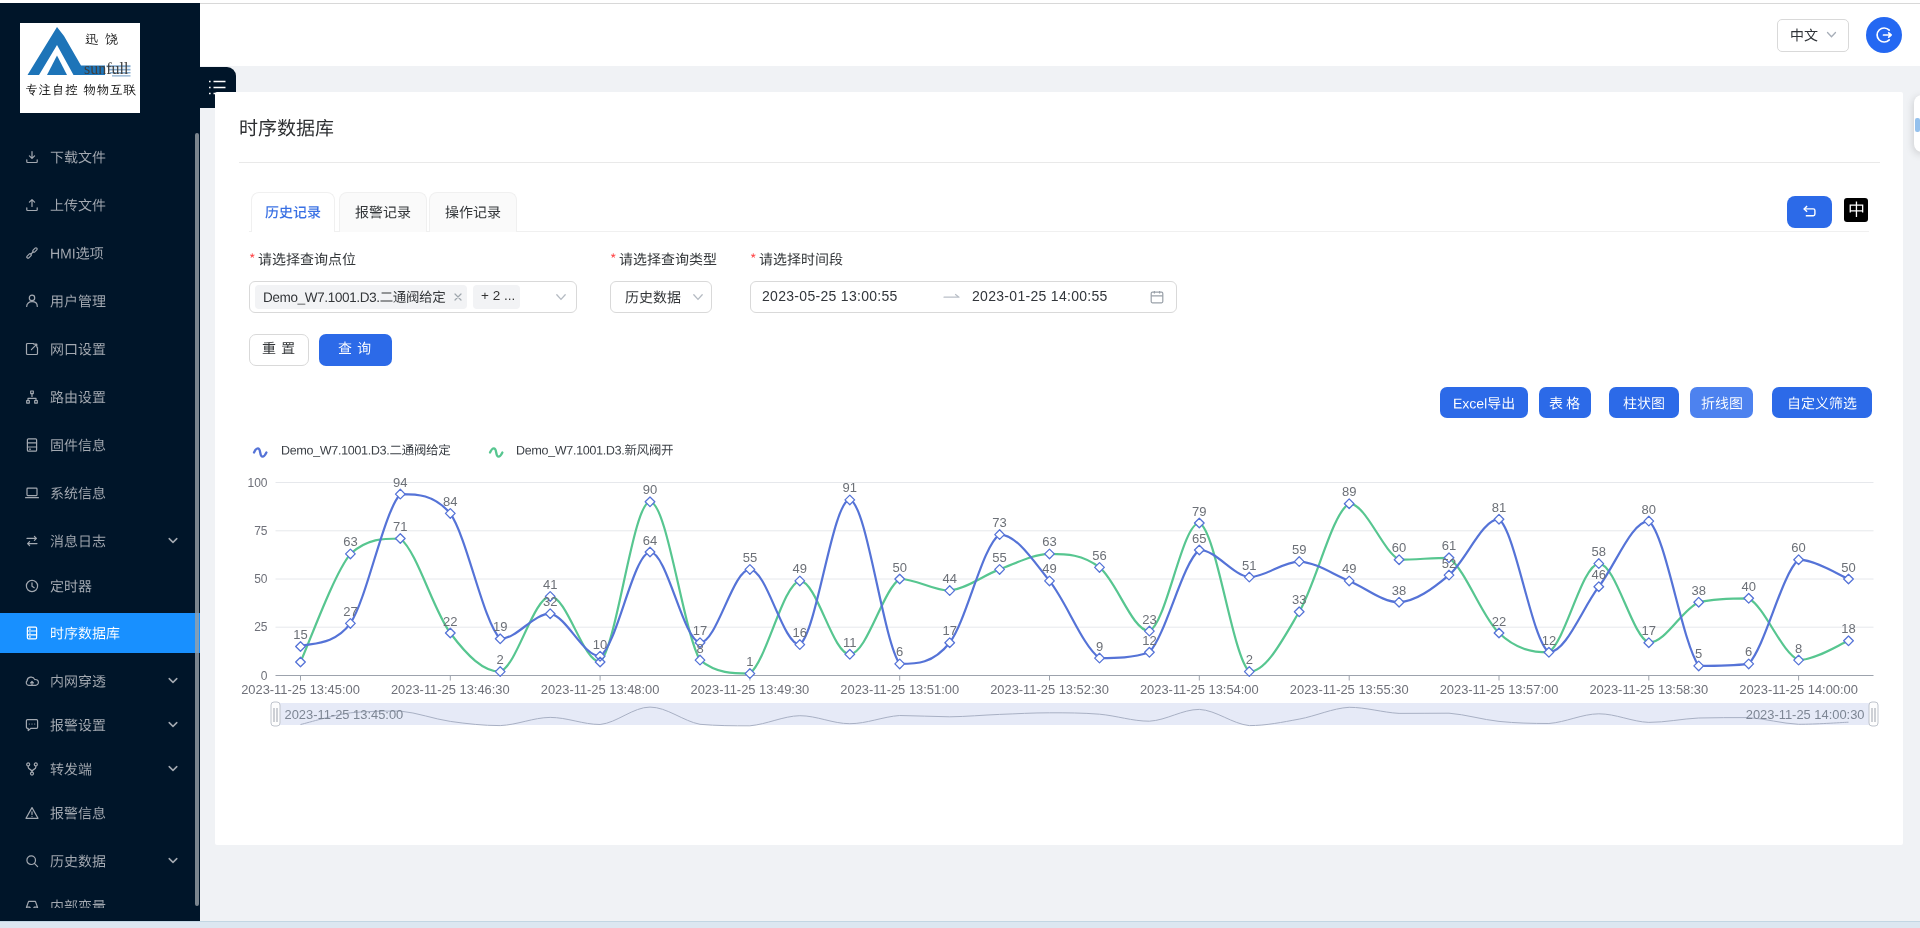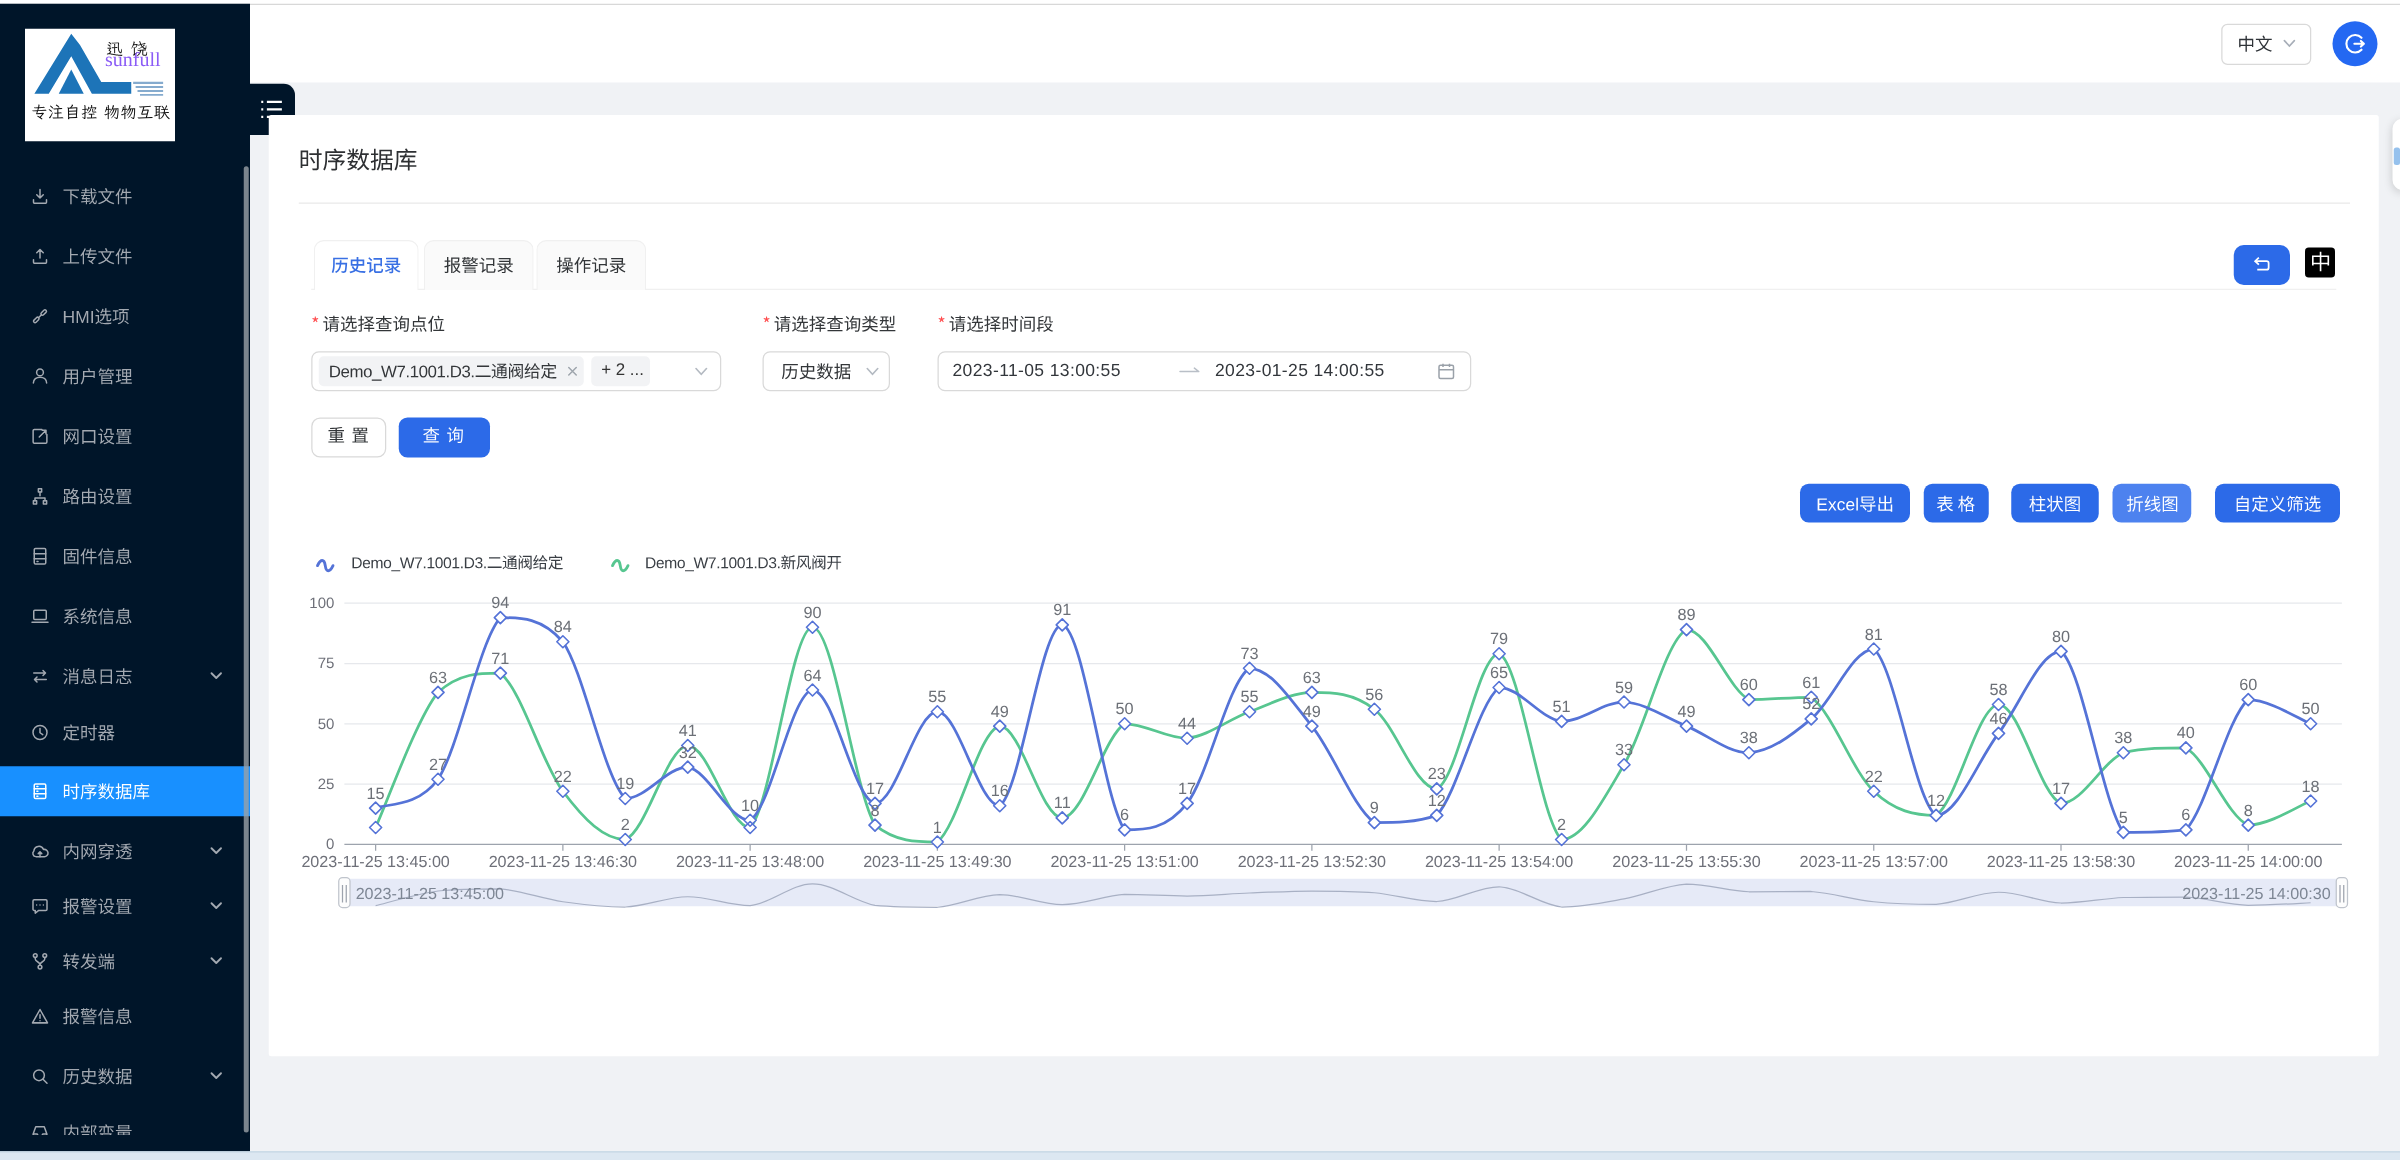--- a/index.html
+++ b/index.html
@@ -7,21 +7,21 @@
 <div style="position:absolute;left:0;top:921px;width:1920px;height:7px;background:#dce7f1;border-top:1px solid #c3d6e3"></div>
 <div style="position:absolute;left:20px;top:23px;width:120px;height:90px;background:#fff"></div>
 <svg style="position:absolute;left:20px;top:23px" width="120" height="90" viewBox="0 0 120 90">
     <path d="M37 4 L7.5 52 H19 L37 22 L53.5 52 H85 V42.5 L61 42.5 44 13 Z" fill="#1d74b8"></path>
     <path d="M37 32.5 L47 52 H27 Z" fill="#1d74b8"></path>
     <path d="M86.5 42.3h24v1.9H86.5z M88.5 45.8h22v1.6H88.5z M90 49h20.5v1.5H90z M92 52.2h18.5v1.4H92z" fill="#85abce"></path>
   </svg>
 <svg style="position:absolute;left:84.0px;top:29.1px" width="42.0" height="19.6" viewBox="-1.0 -14.9 42.0 19.6">
     <path d="M12.1 0.9H12.3Q12.5 0.9 12.6 0.8Q12.7 0.7 12.9 0.4Q13 0.2 13 0.1Q13 0 12.8 0H12.7Q12.6 0 12.5 0Q12.4 0 12.2 0Q11.6 0 10.8 -0Q9.9 -0.1 9 -0.2Q8 -0.4 7.1 -0.5Q6.1 -0.6 5.3 -0.8Q4.5 -0.9 3.9 -1.1Q3.6 -1.1 3.4 -1.2Q3.1 -1.2 2.9 -1.2Q3.6 -1.8 3.8 -2Q4 -2.3 4 -2.5Q4 -2.7 3.9 -2.8Q3.9 -2.9 3.6 -3Q3.4 -3.2 2.8 -3.6Q2.7 -3.6 2.7 -3.7Q2.7 -3.7 2.8 -3.7Q3 -4 3.2 -4.3Q3.5 -4.6 3.8 -5Q3.9 -5 3.9 -5.1Q4 -5.2 4 -5.3Q4 -5.5 3.8 -5.6Q3.6 -5.8 3.5 -5.8Q3.5 -5.8 3.4 -5.8Q3.4 -5.8 3.4 -5.8L1.6 -5.6Q1.6 -5.6 1.5 -5.6Q1.4 -5.6 1.4 -5.6Q1.1 -5.6 0.9 -5.6Q0.9 -5.6 0.9 -5.6Q0.9 -5.6 0.9 -5.6Q0.8 -5.6 0.8 -5.6Q0.8 -5.5 0.8 -5.5Q0.8 -5.4 0.9 -5.3Q0.9 -5.1 1.1 -5Q1.2 -4.9 1.5 -4.9Q1.6 -4.9 1.6 -4.9Q1.7 -4.9 1.8 -4.9L2.9 -5Q2.6 -4.8 2.5 -4.5Q2.3 -4.3 2.1 -4.1Q1.9 -3.8 1.9 -3.5Q1.9 -3.3 2.3 -3Q2.7 -2.8 3.1 -2.6Q3.1 -2.5 3.1 -2.5Q3.1 -2.4 3.1 -2.4Q2.8 -2.1 2.5 -1.8Q2.2 -1.5 1.8 -1.2Q1.2 -1.1 0.9 -1.1Q0.6 -1 0.5 -0.9Q0.5 -0.8 0.5 -0.7Q0.5 -0.7 0.5 -0.7Q0.5 -0.6 0.5 -0.5Q0.6 -0.4 0.6 -0.3Q0.7 -0.2 0.8 -0.2Q0.9 -0.2 0.9 -0.2Q1 -0.2 1 -0.2Q1.4 -0.4 1.8 -0.4Q2.1 -0.5 2.4 -0.5Q2.8 -0.5 3.1 -0.4Q3.4 -0.4 3.8 -0.3Q4.3 -0.2 5.2 -0Q6.1 0.1 7.1 0.3Q8 0.4 9 0.6Q10 0.7 10.8 0.8Q11.6 0.9 12.1 0.9ZM3.1 -6.4Q3.2 -6.4 3.3 -6.5Q3.4 -6.6 3.5 -6.8Q3.6 -6.9 3.6 -7Q3.6 -7.1 3.4 -7.3Q3.2 -7.4 2.9 -7.6Q2.6 -7.8 2.3 -8Q2 -8.2 1.7 -8.3Q1.5 -8.4 1.5 -8.4Q1.4 -8.4 1.2 -8.2Q1.1 -8.1 1.1 -8Q1.1 -7.8 1.3 -7.7Q1.7 -7.4 2 -7.2Q2.4 -6.9 2.8 -6.5Q2.9 -6.5 3 -6.4Q3.1 -6.4 3.1 -6.4ZM6.3 -5.4 6.3 -2.8Q6.3 -2.6 6.3 -2.4Q6.3 -2.1 6.3 -1.8Q6.3 -1.8 6.3 -1.7Q6.3 -1.7 6.3 -1.7Q6.3 -1.5 6.4 -1.4Q6.5 -1.3 6.7 -1.2Q6.8 -1.2 6.9 -1.2Q7 -1.2 7.1 -1.3Q7.1 -1.4 7.1 -1.5L7.1 -5.4L8.9 -5.5Q9.1 -5.5 9.1 -5.6Q9.1 -5.7 9 -5.9Q8.9 -6 8.7 -6.1Q8.5 -6.3 8.4 -6.3Q8.4 -6.3 8.3 -6.3Q8.3 -6.3 8.3 -6.3Q8.2 -6.2 8 -6.2Q7.8 -6.2 7.7 -6.2L7.1 -6.1L7.2 -8.4Q7.2 -8.5 6.9 -8.6Q6.7 -8.7 6.5 -8.7Q6.3 -8.7 6.3 -8.7Q6.2 -8.7 6.2 -8.6Q6.2 -8.6 6.2 -8.5Q6.3 -8.3 6.3 -8.2Q6.4 -8.1 6.4 -8L6.4 -6.1L5.2 -6H5.1Q5 -6 4.8 -6Q4.7 -6.1 4.5 -6.1Q4.5 -6.1 4.5 -6.1Q4.4 -6.1 4.4 -6Q4.4 -6 4.4 -5.9Q4.4 -5.8 4.5 -5.7Q4.5 -5.6 4.6 -5.5Q4.7 -5.4 4.9 -5.3Q5.1 -5.3 5.2 -5.3Q5.3 -5.3 5.4 -5.3Q5.5 -5.3 5.6 -5.3ZM5.5 -9 9.4 -9.2Q9.4 -8.5 9.3 -7.8Q9.3 -7.1 9.3 -6.5Q9.3 -5.3 9.4 -4.2Q9.6 -3.1 10 -2.4Q10.4 -1.8 10.8 -1.5Q11.3 -1.2 11.7 -1.2Q11.9 -1.2 12 -1.3Q12.1 -1.4 12.2 -1.6Q12.3 -1.9 12.4 -2.5Q12.5 -3.1 12.6 -4.1Q12.6 -4.2 12.6 -4.3Q12.6 -4.3 12.6 -4.4Q12.6 -4.9 12.4 -4.9Q12.3 -4.9 12.1 -4.2Q11.9 -3.4 11.8 -3Q11.7 -2.6 11.6 -2.4Q11.5 -2.2 11.5 -2.2Q11.5 -2.1 11.4 -2.1Q11.4 -2.1 11.4 -2.1Q11 -2.3 10.8 -2.7Q10.5 -3.2 10.4 -3.7Q10.3 -4.2 10.2 -4.7Q10.1 -5.3 10.1 -5.7Q10.1 -6.1 10.1 -6.3Q10.1 -7.1 10.1 -7.8Q10.2 -8.5 10.2 -9.1Q10.2 -9.2 10.3 -9.3Q10.3 -9.4 10.3 -9.5Q10.3 -9.6 10.2 -9.7Q10.1 -9.8 9.9 -9.9Q9.8 -9.9 9.7 -9.9H9.6L5.5 -9.7Q5.4 -9.7 5.3 -9.7Q5.3 -9.7 5.2 -9.7Q4.9 -9.7 4.7 -9.7Q4.6 -9.8 4.6 -9.8Q4.5 -9.8 4.5 -9.8Q4.4 -9.8 4.4 -9.7Q4.4 -9.6 4.6 -9.3Q4.7 -9.1 4.8 -9.1Q4.9 -9 5.2 -9H5.2Q5.3 -9 5.4 -9Q5.4 -9 5.5 -9ZM2 -9.6Q2.4 -9.4 2.7 -9.1Q3.1 -8.8 3.4 -8.4Q3.6 -8.3 3.7 -8.3Q3.8 -8.3 4 -8.5Q4.2 -8.7 4.2 -8.8Q4.2 -8.9 4 -9.1Q3.8 -9.3 3.5 -9.5Q3.3 -9.7 3 -9.9Q2.7 -10.1 2.5 -10.2Q2.2 -10.3 2.2 -10.3Q2.1 -10.3 1.9 -10.1Q1.8 -10 1.8 -9.9Q1.8 -9.8 1.8 -9.8Q1.9 -9.7 2 -9.6ZM21.9 -7.5 22 -7.7 24.2 -7.9Q23.9 -7.1 23.3 -5.9Q23.3 -5.7 23.3 -5.5Q23.3 -5.4 23.5 -5.4Q23.6 -5.4 23.8 -5.7Q24 -5.9 24.4 -6.7Q24.9 -7.5 25 -7.7Q25.1 -8 25.2 -8.1Q25.2 -8.1 25.2 -8.2Q25.2 -8.3 25 -8.5Q24.8 -8.6 24.6 -8.6Q24.5 -8.6 24.4 -8.6L22.3 -8.4L22.8 -9.9Q23 -10.2 22.7 -10.4Q22.5 -10.6 22.3 -10.7Q22 -10.8 22 -10.8Q21.9 -10.8 21.9 -10.6L21.9 -10.4Q21.9 -10.4 21.8 -9.8Q21.8 -9.2 21.3 -8Q20.9 -6.9 20.5 -6.1Q20 -5.2 20 -5.1Q20 -4.9 20.1 -4.9Q20.4 -5 21.2 -6.3L21.5 -6.8Q21.7 -7.2 21.9 -7.5ZM22.9 -0.9 22.9 -5.7Q22.9 -6 22.5 -6.1Q22.2 -6.3 22 -6.3Q21.8 -6.3 21.8 -6.2Q21.8 -6.1 22 -5.9Q22.1 -5.7 22.1 -5.3L22.1 -0.4Q21.7 -0.1 21.5 -0.1Q21.3 -0.1 21.3 0Q21.3 0.1 21.6 0.4Q21.9 0.7 22.1 0.7Q22.4 0.7 23.8 -0.6Q25.2 -1.8 25.1 -2.2Q25.1 -2.3 25 -2.3Q24.8 -2.3 24.7 -2.2Q23.9 -1.5 22.9 -0.9ZM27 -3.3Q26.7 -1.4 25.5 -0.3Q25 0.2 24.3 0.7Q24 0.9 24 1.1Q24 1.2 24.2 1.2Q24.3 1.2 24.6 1.1Q25.4 0.6 26.1 0.1Q26.8 -0.4 27.2 -1.2Q27.7 -2 27.9 -3.3L28.8 -3.4L28.8 -0.6V-0.6Q28.8 -0.1 28.9 0.2Q29.1 0.5 29.5 0.6Q29.9 0.8 30.7 0.8Q31.4 0.8 31.7 0.7Q32.4 0.5 32.5 0.1Q32.7 -0.6 32.7 -2.1Q32.7 -2.5 32.5 -2.5Q32.3 -2.5 32.2 -2Q32 -0.5 31.7 -0.3Q31.6 -0.1 31.5 -0.1Q30.9 -0 30.5 -0Q30.2 -0 30 -0.1Q29.6 -0.2 29.6 -0.7V-0.8L29.7 -3.4L31.5 -3.5Q31.9 -3.6 31.9 -3.8Q31.9 -4 31.4 -4.2Q31.2 -4.3 31.1 -4.3Q31 -4.3 30.8 -4.3Q30.6 -4.2 30.3 -4.2L29.9 -4.2L25.7 -3.9H25.7Q25.3 -3.9 25.2 -4Q25 -4 25 -4Q24.9 -4 24.9 -4Q24.9 -3.7 25.2 -3.4Q25.3 -3.2 25.7 -3.2ZM31.2 -5.3Q30.2 -5.6 29.4 -6.4Q30.1 -6.9 30.7 -7.5Q30.8 -7.5 30.8 -7.6Q30.8 -7.9 30.5 -8.3Q30.4 -8.4 30.2 -8.4Q30.1 -8.4 30 -8.1Q29.9 -7.7 29.2 -7.1Q29 -6.9 28.9 -6.9Q28.6 -7.3 28.2 -8L31.2 -8.8Q31.5 -8.9 31.5 -9Q31.4 -9.2 31.2 -9.4Q30.9 -9.6 30.8 -9.6Q30.7 -9.5 30.6 -9.4Q30.4 -9.4 30.2 -9.3L28 -8.7Q27.5 -9.7 27.2 -10.7Q27.2 -10.9 27 -10.9Q26.9 -10.9 26.5 -10.9Q26.1 -10.9 26.1 -10.8Q26.1 -10.8 26.3 -10.7Q26.5 -10.6 26.6 -10.1Q26.7 -9.7 27.2 -8.4L26 -8.1Q25.9 -8.1 25.7 -8H25.6L25.4 -8.1Q25.3 -8.1 25.3 -8Q25.3 -8 25.3 -7.9Q25.5 -7.3 25.9 -7.4Q26.1 -7.4 26.3 -7.5L27.5 -7.8L27.8 -7.2Q27.9 -7 28 -6.8Q28.2 -6.6 28.3 -6.4Q27.1 -5.6 26.1 -5.1Q25.5 -4.8 25.5 -4.7Q25.5 -4.6 25.8 -4.6Q26 -4.6 26.8 -5Q27.7 -5.3 28.7 -6Q29.3 -5.3 29.9 -4.9Q30.5 -4.6 31 -4.5Q31.4 -4.4 31.5 -4.4Q31.6 -4.4 31.8 -4.5Q32.2 -4.7 32.1 -7.1L32.1 -7.2Q32 -7.6 31.9 -7.6Q31.7 -7.6 31.6 -7.1Q31.4 -5.6 31.3 -5.3Q31.2 -5.3 31.2 -5.3Z" fill="#1a1a1a"></path>
   </svg>
-<div style="position:absolute;left:84px;top:40px;font:16px 'Liberation Serif',serif;color:#8b5cf6">sunfull</div>
+<div style="position:absolute;left:84px;top:60px;font:16px 'Liberation Serif',serif;color:#404040">sunfull</div>
 <svg style="position:absolute;left:24.0px;top:79.7px" width="114.2" height="18.9" viewBox="-1.0 -14.3 114.2 18.9">
     <path d="M10.7 -6.4 5.6 -6.1Q5.7 -6.4 5.8 -6.7Q5.9 -7.2 6.1 -7.7L10.5 -8Q10.8 -8 10.8 -8.2Q10.8 -8.4 10.4 -8.7Q10.2 -8.8 10.1 -8.8Q10 -8.8 9.9 -8.8Q9.7 -8.7 9.4 -8.7L6.3 -8.5Q6.3 -8.7 6.4 -8.9Q6.6 -10 6.7 -10.2Q6.7 -10.4 6.1 -10.6Q5.9 -10.7 5.8 -10.7Q5.7 -10.7 5.7 -10.6Q5.7 -10.6 5.7 -10.4Q5.7 -10.2 5.7 -10Q5.7 -9.8 5.5 -8.7Q5.5 -8.6 5.4 -8.4L3.2 -8.3H3.1Q2.7 -8.3 2.6 -8.4Q2.5 -8.4 2.4 -8.4Q2.3 -8.4 2.3 -8.3Q2.3 -8.3 2.4 -8.1Q2.5 -7.8 2.7 -7.6Q2.8 -7.6 3.1 -7.6H3.3Q3.4 -7.6 3.5 -7.6L5.2 -7.7Q5.1 -7 4.9 -6.3Q4.8 -6.2 4.8 -6.1L1.8 -5.9H1.7L1 -6Q0.9 -6 0.9 -5.9Q0.9 -5.8 1 -5.6Q1.1 -5.4 1.3 -5.3Q1.4 -5.2 1.6 -5.2Q1.8 -5.2 2.2 -5.2L4.5 -5.3Q4.3 -4.4 3.9 -3.4Q3.9 -3.3 3.9 -3.3Q3.9 -3 4.1 -2.9Q4.3 -2.8 4.4 -2.8Q4.5 -2.8 4.7 -2.9Q4.8 -2.9 4.9 -2.9L8.7 -3.1Q7.9 -1.9 6.8 -0.8Q5.4 -1.7 5.1 -1.7Q4.9 -1.7 4.8 -1.5Q4.7 -1.4 4.7 -1.2Q4.7 -1.1 5 -1Q6.7 0.1 8.2 1.2Q8.3 1.4 8.4 1.4Q8.6 1.4 8.8 1Q8.9 0.8 8.9 0.7Q8.9 0.7 8.8 0.5Q8.7 0.4 7.6 -0.3Q9 -2 9.5 -2.6Q9.9 -3.2 10 -3.3Q10.1 -3.4 10.1 -3.5Q10.1 -3.6 9.9 -3.8Q9.8 -4 9.5 -4H9.3L4.8 -3.7Q5.1 -4.6 5.4 -5.4L11.8 -5.7Q12.2 -5.7 12.2 -5.9Q12.2 -6 12 -6.1Q11.8 -6.3 11.7 -6.4Q11.5 -6.5 11.4 -6.5Q11.3 -6.5 11.2 -6.5Q11 -6.4 10.7 -6.4ZM14.8 0.4H14.9Q15 0.4 15.1 0.3Q15.2 0.1 15.4 -0.1Q15.9 -1 16.4 -2Q16.8 -2.9 17.1 -3.8Q17.2 -4.1 17.2 -4.2Q17.2 -4.4 17.1 -4.4Q17 -4.4 16.7 -4Q16.3 -3.2 15.8 -2.3Q15.2 -1.4 14.6 -0.6Q14.4 -0.3 14.2 -0.1Q14.1 -0.1 14.1 0Q14.1 0.1 14.3 0.2Q14.5 0.4 14.8 0.4ZM15.8 -5Q16 -4.8 16.1 -4.8Q16.2 -4.8 16.3 -4.9Q16.4 -5 16.5 -5.1Q16.6 -5.3 16.6 -5.3Q16.6 -5.5 16.3 -5.6Q16.1 -5.8 15.8 -6Q15.5 -6.2 15.2 -6.5Q14.9 -6.7 14.6 -6.8Q14.4 -6.9 14.3 -6.9Q14.2 -6.9 14.1 -6.8Q14 -6.6 14 -6.5Q14 -6.4 14.2 -6.3Q14.6 -6 15 -5.7Q15.4 -5.3 15.8 -5ZM25.5 0.4H25.5Q25.6 0.4 25.7 0.3Q25.8 0.3 25.8 0.2Q25.8 0.1 25.6 -0Q25.5 -0.2 25.3 -0.3Q25.2 -0.5 25 -0.5Q25 -0.5 24.9 -0.4Q24.8 -0.4 24.6 -0.4Q24.5 -0.4 24.4 -0.4L21.7 -0.3L21.7 -3.4L24.2 -3.6Q24.3 -3.6 24.4 -3.6Q24.5 -3.7 24.5 -3.8Q24.5 -3.9 24.3 -4Q24.1 -4.2 24 -4.3Q23.8 -4.4 23.7 -4.4Q23.7 -4.4 23.7 -4.4Q23.6 -4.4 23.6 -4.4Q23.3 -4.3 23 -4.2L21.7 -4.2L21.7 -6.9L24.6 -7.1Q24.7 -7.1 24.8 -7.1Q24.9 -7.2 24.9 -7.3Q24.9 -7.4 24.7 -7.5Q24.6 -7.7 24.4 -7.8Q24.2 -7.9 24.1 -7.9Q24.1 -7.9 24 -7.9Q23.8 -7.8 23.5 -7.8L18.5 -7.5H18.3Q18.2 -7.5 18 -7.5Q17.9 -7.5 17.8 -7.6Q17.7 -7.6 17.7 -7.6Q17.6 -7.6 17.6 -7.5Q17.6 -7.3 17.7 -7.1Q17.9 -6.9 18 -6.8Q18.1 -6.7 18.4 -6.7Q18.4 -6.7 18.5 -6.7Q18.6 -6.7 18.7 -6.7L20.8 -6.9L20.8 -4.1L19.1 -4H19Q18.8 -4 18.7 -4.1Q18.6 -4.1 18.4 -4.1Q18.4 -4.1 18.3 -4.1Q18.3 -4.1 18.3 -4Q18.3 -3.8 18.5 -3.6Q18.6 -3.4 18.7 -3.4Q18.8 -3.3 19 -3.3Q19.1 -3.3 19.2 -3.3Q19.3 -3.3 19.4 -3.3L20.8 -3.4L20.9 -0.3L17.9 -0.2Q17.7 -0.2 17.5 -0.2Q17.4 -0.2 17.2 -0.3Q17.2 -0.3 17.1 -0.3Q17 -0.3 17 -0.2Q17 -0.2 17.1 0Q17.1 0.2 17.3 0.4Q17.5 0.6 17.7 0.6Q17.8 0.6 17.9 0.6Q18 0.6 18.1 0.6ZM17 -7.5Q17.1 -7.5 17.3 -7.7Q17.5 -7.9 17.5 -8Q17.5 -8.1 17.3 -8.3Q17.1 -8.5 16.8 -8.7Q16.5 -9 16.2 -9.2Q15.9 -9.5 15.7 -9.7Q15.4 -9.8 15.3 -9.8Q15.2 -9.8 15.1 -9.7Q15 -9.5 15 -9.4Q15 -9.3 15.1 -9.2Q15.5 -8.9 15.9 -8.5Q16.4 -8.1 16.7 -7.7Q16.9 -7.5 17 -7.5ZM22.1 -8.1Q22.3 -8.1 22.4 -8.3Q22.6 -8.5 22.6 -8.6Q22.6 -8.7 22.3 -8.9Q22.1 -9.2 21.8 -9.5Q21.4 -9.7 21 -10Q20.7 -10.3 20.4 -10.4Q20.1 -10.6 20 -10.6Q19.9 -10.6 19.8 -10.4Q19.6 -10.3 19.6 -10.2Q19.6 -10 19.8 -9.9Q20.3 -9.6 20.9 -9.1Q21.4 -8.7 21.8 -8.2Q22 -8.1 22.1 -8.1ZM35.8 -2.7 35.7 -0.6 30.3 -0.5 30.3 -2.4ZM35.9 -5.1 35.8 -3.4 30.3 -3.2 30.2 -4.9ZM36 -7.6 35.9 -5.9 30.2 -5.6 30.1 -7.3ZM30.4 0.3 36.5 0.1Q36.7 0.1 36.8 0.1Q36.9 0.1 36.9 -0.1Q36.9 -0.1 36.8 -0.3Q36.7 -0.4 36.5 -0.7L36.9 -7.6Q36.9 -7.7 37 -7.8Q37 -7.8 37 -7.9Q37 -8.1 36.8 -8.3Q36.6 -8.4 36.2 -8.4H36.1L32.1 -8.2Q32.5 -8.6 32.8 -9Q33.1 -9.4 33.3 -9.7Q33.5 -9.9 33.5 -10Q33.5 -10.2 33.3 -10.3Q33.1 -10.5 32.9 -10.6Q32.7 -10.7 32.5 -10.7Q32.4 -10.7 32.4 -10.5V-10.5Q32.4 -10.5 32.4 -10.4Q32.4 -10.4 32.4 -10.3Q32.4 -10.2 32.3 -9.9Q32.2 -9.6 32 -9.2Q31.7 -8.8 31.1 -8.2L30.1 -8.1Q29.3 -8.4 29.1 -8.4Q28.9 -8.4 28.9 -8.3Q28.9 -8.2 29 -8Q29.1 -7.9 29.2 -7.7Q29.2 -7.5 29.3 -7.3L29.5 -0.3V-0.1Q29.5 0.1 29.4 0.3Q29.4 0.5 29.4 0.7V0.7Q29.4 0.9 29.5 1Q29.7 1.1 29.9 1.2Q30 1.2 30.1 1.2Q30.4 1.2 30.4 1V1ZM45.5 0.5 52.1 0.4Q52.4 0.4 52.4 0.2Q52.4 0 52.2 -0.1Q52.1 -0.3 51.9 -0.4Q51.7 -0.5 51.7 -0.5Q51.6 -0.5 51.6 -0.5Q51.4 -0.4 51.2 -0.4Q51.1 -0.4 51 -0.4L48.6 -0.3L48.7 -2.6L50.6 -2.7Q50.8 -2.7 50.8 -2.8Q50.8 -3 50.7 -3.1Q50.6 -3.2 50.4 -3.3Q50.2 -3.4 50.1 -3.4Q50.1 -3.4 50.1 -3.4Q50.1 -3.4 50 -3.4Q49.9 -3.4 49.7 -3.4Q49.6 -3.4 49.5 -3.3L46.6 -3.2H46.5Q46.4 -3.2 46.3 -3.2Q46.1 -3.2 46 -3.3Q45.9 -3.3 45.9 -3.3Q45.8 -3.3 45.8 -3.2Q45.8 -3.2 45.8 -3.2Q45.9 -2.7 46.1 -2.6Q46.3 -2.5 46.5 -2.5Q46.6 -2.5 46.7 -2.5Q46.8 -2.5 46.9 -2.5L47.9 -2.5L47.8 -0.3L45.2 -0.2Q44.9 -0.2 44.5 -0.3Q44.5 -0.3 44.5 -0.3Q44.3 -0.3 44.3 -0.2Q44.3 -0.2 44.4 0Q44.5 0.2 44.7 0.4Q44.8 0.5 44.9 0.5Q45 0.6 45.2 0.6Q45.3 0.6 45.4 0.6Q45.4 0.5 45.5 0.5ZM47 -6.9V-6.7Q47 -6.3 46.5 -5.5Q46 -4.8 45.2 -4Q45 -3.8 45 -3.7Q45 -3.6 45.2 -3.6Q45.2 -3.6 45.5 -3.8Q45.8 -4 46.2 -4.3Q46.6 -4.6 47.1 -5.1Q47.5 -5.6 47.9 -6.3Q47.9 -6.3 47.9 -6.3Q47.9 -6.4 47.9 -6.4Q47.9 -6.6 47.8 -6.7Q47.6 -6.9 47.4 -7Q47.2 -7 47.1 -7Q47 -7 47 -6.9ZM50.2 -4.9H50Q49.7 -4.9 49.6 -5Q49.5 -5.1 49.5 -5.4V-5.5L49.6 -6.6Q49.6 -6.8 49.4 -6.9Q49.3 -7 49.1 -7Q48.9 -7 48.8 -7Q48.6 -7 48.6 -7Q48.6 -6.9 48.7 -6.8Q48.8 -6.7 48.8 -6.4L48.8 -5.4V-5.3Q48.8 -4.8 49 -4.5Q49.2 -4.3 49.5 -4.2Q49.9 -4.2 50.4 -4.2Q50.6 -4.2 50.9 -4.2Q51.2 -4.2 51.4 -4.2Q51.7 -4.3 51.9 -4.3Q52.1 -4.4 52.1 -4.5Q52.1 -4.7 51.9 -4.9Q51.7 -5.1 51.4 -5.1Q51.4 -5.1 51.3 -5.1Q51.2 -5 51 -5Q50.7 -4.9 50.2 -4.9ZM42.6 -3.2 42.5 0Q42.2 -0.1 41.8 -0.3Q41.5 -0.5 41.1 -0.7Q40.9 -0.8 40.8 -0.8Q40.7 -0.8 40.7 -0.8Q40.7 -0.6 40.8 -0.4Q41 -0.2 41.3 0Q41.6 0.3 41.9 0.5Q42.1 0.8 42.4 0.9Q42.6 1 42.8 1Q42.9 1 43.2 0.8Q43.4 0.6 43.4 0.3Q43.4 0.2 43.4 0.1Q43.4 -0 43.4 -0.2L43.4 -3.6Q44.2 -4.1 44.6 -4.4Q45.1 -4.7 45.1 -4.8Q45.1 -4.9 44.9 -4.9Q44.9 -4.9 44.8 -4.9Q44.7 -4.8 44.4 -4.7Q44.1 -4.6 43.4 -4.3V-6.5L44.7 -6.6Q45 -6.6 45 -6.8Q45 -6.9 44.8 -7Q44.7 -7.1 44.5 -7.2Q44.4 -7.3 44.2 -7.3Q44.2 -7.3 44.2 -7.3Q44 -7.3 43.8 -7.2Q43.7 -7.2 43.6 -7.2L43.4 -7.2L43.4 -9.6Q43.4 -9.8 43.3 -9.9Q43.2 -10 43 -10Q42.6 -10.2 42.5 -10.2Q42.3 -10.2 42.3 -10.1Q42.3 -10 42.4 -10Q42.4 -10 42.4 -9.9Q42.6 -9.6 42.6 -9.3L42.6 -7.1L41.5 -7H41.4Q41.3 -7 41.2 -7.1Q41 -7.1 40.9 -7.1Q40.8 -7.1 40.8 -7.1Q40.7 -7.1 40.7 -7.1Q40.7 -7 40.7 -7Q40.8 -6.9 40.8 -6.7Q40.9 -6.6 41 -6.5Q41.1 -6.4 41.4 -6.4Q41.5 -6.4 41.6 -6.4Q41.7 -6.4 41.9 -6.4L42.6 -6.4L42.6 -4Q41.7 -3.6 41.3 -3.5Q40.9 -3.4 40.7 -3.3Q40.5 -3.3 40.4 -3.3Q40.3 -3.3 40.3 -3.2Q40.3 -3.1 40.4 -3Q40.6 -2.8 40.7 -2.7Q40.9 -2.5 41.1 -2.5Q41.2 -2.5 41.3 -2.6Q41.5 -2.6 41.7 -2.8Q42 -2.9 42.6 -3.2ZM46.1 -7.4 51 -7.7Q50.9 -7.3 50.8 -6.9Q50.7 -6.5 50.5 -6.1Q50.4 -6 50.4 -5.9Q50.4 -5.7 50.5 -5.7Q50.7 -5.7 51 -6.2Q51.4 -6.6 51.9 -7.6Q52 -7.7 52 -7.7Q52.1 -7.8 52.1 -7.9Q52.1 -8 52 -8.2Q51.8 -8.4 51.5 -8.4H51.4L48.7 -8.3L48.8 -9.9Q48.8 -10 48.6 -10.1Q48.4 -10.2 48.2 -10.2Q48 -10.3 47.9 -10.3Q47.7 -10.3 47.7 -10.2Q47.7 -10.1 47.8 -10Q47.9 -9.8 47.9 -9.5V-8.2L46.3 -8.1Q46.3 -8.2 46.3 -8.3Q46.3 -8.5 46.3 -8.5Q46.3 -8.6 46.2 -8.7Q46.1 -8.8 46 -8.8Q45.9 -8.8 45.8 -8.8Q45.6 -8.8 45.6 -8.5Q45.4 -8 45.2 -7.3Q45 -6.7 44.7 -6.1Q44.7 -6 44.7 -5.9Q44.7 -5.8 44.9 -5.7Q45.1 -5.5 45.2 -5.5Q45.4 -5.5 45.5 -5.7Q45.6 -6.1 45.8 -6.6Q45.9 -7 46.1 -7.4ZM61.2 -2.8 61.2 -1.1Q61.2 -0.6 61.2 -0.2Q61.2 0.2 61.1 0.5Q61.1 0.5 61.1 0.6Q61.1 0.6 61.1 0.6Q61.1 0.8 61.3 1Q61.5 1.1 61.7 1.1Q62 1.1 62 0.8L62 -3.2Q62.2 -3.2 62.5 -3.4Q62.8 -3.6 63.1 -3.8Q63.5 -4 63.7 -4.2Q64 -4.4 64 -4.5Q64 -4.6 63.9 -4.6Q63.7 -4.6 63.5 -4.5Q63.2 -4.3 62.8 -4.1Q62.4 -4 62 -3.8L62.1 -6.4L63.5 -6.5Q63.8 -6.6 63.8 -6.7Q63.8 -6.8 63.7 -6.9Q63.6 -7.1 63.4 -7.2Q63.3 -7.3 63.1 -7.3Q63.1 -7.3 63.1 -7.3Q63.1 -7.3 63.1 -7.3Q62.9 -7.2 62.8 -7.2Q62.7 -7.2 62.6 -7.2L62.1 -7.1L62.1 -9.7Q62.1 -9.9 62 -10Q61.9 -10.1 61.7 -10.2Q61.5 -10.2 61.4 -10.2Q61.3 -10.3 61.3 -10.3Q61.1 -10.3 61.1 -10.2Q61.1 -10.1 61.2 -10Q61.3 -9.8 61.3 -9.3L61.3 -7.1L60.5 -7Q60.7 -7.6 60.9 -8.3V-8.3Q60.9 -8.4 60.7 -8.6Q60.5 -8.7 60.3 -8.8Q60.1 -8.9 60 -8.9Q59.9 -8.9 59.9 -8.8Q59.9 -8.7 59.9 -8.6Q60 -8.6 60 -8.5Q60 -8.5 60 -8.4Q60 -8.3 59.9 -7.7Q59.8 -7.2 59.5 -6.4Q59.3 -5.6 59 -4.7Q58.9 -4.6 58.9 -4.5Q58.9 -4.4 58.9 -4.3Q58.9 -4.2 58.9 -4.2Q59.1 -4.2 59.5 -4.8Q59.9 -5.4 60.3 -6.3L61.3 -6.4L61.2 -3.5Q60.4 -3.2 60 -3.1Q59.5 -2.9 59.2 -2.8Q58.9 -2.8 58.7 -2.8H58.6Q58.5 -2.8 58.5 -2.7Q58.5 -2.7 58.5 -2.7Q58.5 -2.6 58.5 -2.6Q58.7 -2.2 59.1 -2.1Q59.2 -2 59.3 -2Q59.5 -2 59.5 -2Q59.6 -2.1 59.7 -2.1Q60.4 -2.4 61.2 -2.8ZM68.4 -6.9 69 -7Q69 -6.1 69 -5.1Q69 -4.2 68.9 -3.2Q68.8 -2.3 68.7 -1.5Q68.5 -0.7 68.4 -0.1Q68.4 0 68.3 0Q68.3 0 68.3 0Q68.3 0 68.2 0Q67.8 -0.1 67.4 -0.3Q67 -0.5 66.6 -0.7Q66.4 -0.9 66.2 -0.9Q66.1 -0.9 66.1 -0.8Q66.1 -0.7 66.4 -0.4Q66.8 -0 67.2 0.3Q67.6 0.6 67.9 0.8Q68.3 1 68.4 1Q68.6 1 68.7 0.9Q68.8 0.8 68.9 0.7Q69.1 0.5 69.2 0.2Q69.3 -0.1 69.3 -0.7Q69.5 -1.4 69.6 -2.5Q69.7 -3.5 69.8 -4.7Q69.8 -5.9 69.8 -7Q69.8 -7.1 69.9 -7.2Q69.9 -7.3 69.9 -7.3Q69.9 -7.5 69.7 -7.6Q69.6 -7.7 69.4 -7.7H69.3L65.3 -7.4Q65.6 -7.9 65.8 -8.5Q66 -9 66.2 -9.5Q66.2 -9.5 66.2 -9.6Q66.2 -9.6 66.2 -9.6Q66.2 -9.8 66 -9.9Q65.9 -10.1 65.7 -10.2Q65.5 -10.3 65.4 -10.3Q65.2 -10.3 65.2 -10.1Q65.2 -10.1 65.2 -10.1Q65.2 -10 65.2 -10Q65.3 -10 65.3 -9.9Q65.3 -9.9 65.3 -9.9Q65.3 -9.7 65.1 -9.2Q64.9 -8.6 64.7 -7.9Q64.4 -7.2 64 -6.4Q63.5 -5.7 63 -5Q62.8 -4.7 62.8 -4.6Q62.8 -4.5 62.9 -4.5Q63.1 -4.5 63.4 -4.8Q63.8 -5.2 64.2 -5.7Q64.5 -6.2 64.9 -6.7L65.8 -6.8Q65.4 -5.5 64.8 -4.3Q64.2 -3.2 63.4 -2.2Q63.1 -2 63.1 -1.9Q63.1 -1.8 63.2 -1.8Q63.3 -1.8 63.5 -1.9L63.8 -2.1Q64.1 -2.3 64.6 -2.9Q65.1 -3.4 65.7 -4.4Q66.2 -5.3 66.7 -6.8L67.5 -6.9Q67.1 -4.7 66.2 -3Q65.3 -1.3 64.1 -0.1Q63.9 0.2 63.9 0.3Q63.9 0.4 63.9 0.4Q64 0.4 64.2 0.3Q64.3 0.2 64.3 0.2Q65.8 -0.9 66.8 -2.6Q67.8 -4.4 68.4 -6.9ZM74.5 -2.8 74.5 -1.1Q74.5 -0.6 74.5 -0.2Q74.5 0.2 74.4 0.5Q74.4 0.5 74.4 0.6Q74.4 0.6 74.4 0.6Q74.4 0.8 74.6 1Q74.8 1.1 75 1.1Q75.3 1.1 75.3 0.8L75.3 -3.2Q75.5 -3.2 75.8 -3.4Q76.1 -3.6 76.4 -3.8Q76.8 -4 77 -4.2Q77.3 -4.4 77.3 -4.5Q77.3 -4.6 77.2 -4.6Q77 -4.6 76.8 -4.5Q76.5 -4.3 76.1 -4.1Q75.7 -4 75.3 -3.8L75.4 -6.4L76.8 -6.5Q77.1 -6.6 77.1 -6.7Q77.1 -6.8 77 -6.9Q76.9 -7.1 76.7 -7.2Q76.6 -7.3 76.4 -7.3Q76.4 -7.3 76.4 -7.3Q76.4 -7.3 76.4 -7.3Q76.2 -7.2 76.1 -7.2Q76 -7.2 75.9 -7.2L75.4 -7.1L75.4 -9.7Q75.4 -9.9 75.3 -10Q75.2 -10.1 75 -10.2Q74.8 -10.2 74.7 -10.2Q74.6 -10.3 74.6 -10.3Q74.4 -10.3 74.4 -10.2Q74.4 -10.1 74.5 -10Q74.6 -9.8 74.6 -9.3L74.6 -7.1L73.8 -7Q74 -7.6 74.2 -8.3V-8.3Q74.2 -8.4 74 -8.6Q73.8 -8.7 73.6 -8.8Q73.4 -8.9 73.3 -8.9Q73.2 -8.9 73.2 -8.8Q73.2 -8.7 73.2 -8.6Q73.3 -8.6 73.3 -8.5Q73.3 -8.5 73.3 -8.4Q73.3 -8.3 73.2 -7.7Q73.1 -7.2 72.8 -6.4Q72.6 -5.6 72.3 -4.7Q72.2 -4.6 72.2 -4.5Q72.2 -4.4 72.2 -4.3Q72.2 -4.2 72.2 -4.2Q72.4 -4.2 72.8 -4.8Q73.2 -5.4 73.6 -6.3L74.6 -6.4L74.5 -3.5Q73.7 -3.2 73.3 -3.1Q72.8 -2.9 72.5 -2.8Q72.2 -2.8 72 -2.8H71.9Q71.8 -2.8 71.8 -2.7Q71.8 -2.7 71.8 -2.7Q71.8 -2.6 71.8 -2.6Q72 -2.2 72.4 -2.1Q72.5 -2 72.6 -2Q72.8 -2 72.8 -2Q72.9 -2.1 73 -2.1Q73.7 -2.4 74.5 -2.8ZM81.7 -6.9 82.3 -7Q82.3 -6.1 82.3 -5.1Q82.3 -4.2 82.2 -3.2Q82.1 -2.3 82 -1.5Q81.8 -0.7 81.7 -0.1Q81.7 0 81.6 0Q81.6 0 81.6 0Q81.6 0 81.5 0Q81.1 -0.1 80.7 -0.3Q80.3 -0.5 79.9 -0.7Q79.7 -0.9 79.5 -0.9Q79.4 -0.9 79.4 -0.8Q79.4 -0.7 79.7 -0.4Q80.1 -0 80.5 0.3Q80.9 0.6 81.2 0.8Q81.6 1 81.7 1Q81.9 1 82 0.9Q82.1 0.8 82.2 0.7Q82.4 0.5 82.5 0.2Q82.6 -0.1 82.6 -0.7Q82.8 -1.4 82.9 -2.5Q83 -3.5 83.1 -4.7Q83.1 -5.9 83.1 -7Q83.1 -7.1 83.2 -7.2Q83.2 -7.3 83.2 -7.3Q83.2 -7.5 83 -7.6Q82.9 -7.7 82.7 -7.7H82.6L78.6 -7.4Q78.9 -7.9 79.1 -8.5Q79.3 -9 79.5 -9.5Q79.5 -9.5 79.5 -9.6Q79.5 -9.6 79.5 -9.6Q79.5 -9.8 79.3 -9.9Q79.2 -10.1 79 -10.2Q78.8 -10.3 78.7 -10.3Q78.5 -10.3 78.5 -10.1Q78.5 -10.1 78.5 -10.1Q78.5 -10 78.5 -10Q78.6 -10 78.6 -9.9Q78.6 -9.9 78.6 -9.9Q78.6 -9.7 78.4 -9.2Q78.2 -8.6 78 -7.9Q77.7 -7.2 77.3 -6.4Q76.8 -5.7 76.3 -5Q76.1 -4.7 76.1 -4.6Q76.1 -4.5 76.2 -4.5Q76.4 -4.5 76.7 -4.8Q77.1 -5.2 77.5 -5.7Q77.8 -6.2 78.2 -6.7L79.1 -6.8Q78.7 -5.5 78.1 -4.3Q77.5 -3.2 76.7 -2.2Q76.4 -2 76.4 -1.9Q76.4 -1.8 76.5 -1.8Q76.6 -1.8 76.8 -1.9L77.1 -2.1Q77.4 -2.3 77.9 -2.9Q78.4 -3.4 79 -4.4Q79.5 -5.3 80 -6.8L80.8 -6.9Q80.4 -4.7 79.5 -3Q78.6 -1.3 77.4 -0.1Q77.2 0.2 77.2 0.3Q77.2 0.4 77.2 0.4Q77.3 0.4 77.5 0.3Q77.6 0.2 77.6 0.2Q79.1 -0.9 80.1 -2.6Q81.1 -4.4 81.7 -6.9ZM89.7 -5.6 93 -5.8Q92.9 -5.3 92.8 -4.7Q92.6 -4.1 92.5 -3.4L88.9 -3.3Q89.1 -3.9 89.3 -4.5Q89.5 -5.1 89.7 -5.6ZM86.4 0.5 96.9 0.2Q97 0.2 97.1 0.1Q97.2 0.1 97.2 -0Q97.2 -0.1 97.1 -0.3Q96.9 -0.4 96.8 -0.6Q96.6 -0.7 96.4 -0.7Q96.4 -0.7 96.3 -0.7Q96.3 -0.7 96.3 -0.7Q96 -0.6 95.6 -0.6L92.6 -0.5Q93 -1.9 93.4 -3.4Q93.7 -4.8 94 -5.9Q94 -6 94 -6Q94.1 -6.1 94.1 -6.2Q94.1 -6.3 93.9 -6.5Q93.7 -6.6 93.4 -6.6H93.3L89.9 -6.4Q90.3 -7.5 90.5 -8.5L95.6 -8.8Q95.7 -8.8 95.8 -8.8Q95.9 -8.9 95.9 -9Q95.9 -9.1 95.8 -9.2Q95.6 -9.4 95.4 -9.5Q95.2 -9.6 95.1 -9.6Q95 -9.6 95 -9.6Q95 -9.6 94.9 -9.6Q94.8 -9.6 94.6 -9.5Q94.5 -9.5 94.3 -9.5L87.2 -9.1Q87.2 -9.1 87.1 -9.1Q87 -9 87 -9Q86.7 -9 86.4 -9.1Q86.4 -9.1 86.3 -9.1Q86.2 -9.1 86.2 -9Q86.2 -9 86.3 -8.8Q86.4 -8.6 86.6 -8.4Q86.8 -8.3 87.1 -8.3Q87.2 -8.3 87.3 -8.3Q87.4 -8.3 87.5 -8.3L89.6 -8.4Q89.3 -7.2 88.9 -6Q88.5 -4.8 88.2 -3.7Q88.1 -3.5 88 -3.4Q88 -3.3 88 -3.2Q88 -3.1 88 -2.9Q88.1 -2.7 88.3 -2.6Q88.4 -2.4 88.6 -2.4Q88.7 -2.4 88.8 -2.5Q88.9 -2.5 89.1 -2.5L92.3 -2.7Q92.2 -2.1 92 -1.6Q91.8 -1 91.7 -0.5L86.2 -0.3Q86.1 -0.3 86 -0.3Q85.9 -0.3 85.9 -0.3Q85.6 -0.3 85.3 -0.4Q85.3 -0.4 85.2 -0.4Q85.1 -0.4 85.1 -0.3L85.2 -0.2Q85.2 -0.1 85.3 0.1Q85.4 0.3 85.5 0.4Q85.7 0.5 86 0.5Q86.1 0.5 86.2 0.5Q86.3 0.5 86.4 0.5ZM105.6 -7.4Q105.7 -7.2 105.9 -7.2Q106 -7.2 106.2 -7.4Q106.4 -7.5 106.4 -7.6Q106.4 -7.7 106.2 -7.9Q106.1 -8.2 105.9 -8.5Q105.7 -8.8 105.4 -9.1Q105.2 -9.3 105 -9.5Q104.8 -9.7 104.7 -9.7Q104.6 -9.7 104.4 -9.6Q104.3 -9.5 104.3 -9.4Q104.3 -9.3 104.4 -9.1Q105.1 -8.2 105.6 -7.4ZM108 -10.1Q107.8 -10.1 107.9 -9.9Q107.9 -9.8 107.9 -9.7Q107.9 -9.6 107.6 -8.9Q107.3 -8.2 106.6 -7.1L104.7 -6.9H104.6Q104.3 -6.9 104.2 -7Q104 -7 104 -7Q103.9 -7 103.9 -6.9Q103.9 -6.9 104 -6.7Q104.1 -6.2 104.6 -6.2H104.8Q104.9 -6.2 104.9 -6.2L106.2 -6.3Q106.2 -5.2 106 -4.4L104 -4.3H103.9Q103.6 -4.3 103.5 -4.4Q103.4 -4.4 103.3 -4.4Q103.3 -4.4 103.3 -4.2Q103.3 -4.1 103.5 -3.7Q103.6 -3.6 104.1 -3.6H104.3L105.9 -3.7Q105.8 -2.9 105.3 -2Q104.6 -0.5 103.2 0.6Q102.9 0.8 102.9 0.9Q102.9 1 103 1Q103.1 1 103.6 0.8Q104.6 0.3 105.5 -0.9Q106.4 -2 106.7 -3.4Q107.5 -1.5 108.8 -0.1Q109.3 0.4 109.7 0.8Q110.1 1.1 110.2 1.1Q110.4 1.1 110.6 0.9Q110.8 0.6 110.8 0.6Q110.8 0.5 110.6 0.4Q108.5 -1.1 107.3 -3.8L109.9 -3.9Q110.2 -3.9 110.2 -4.1Q110.2 -4.4 109.8 -4.6Q109.6 -4.7 109.5 -4.7Q109.5 -4.7 109.4 -4.6Q109.3 -4.6 108.9 -4.6L106.9 -4.5Q107 -5.3 107 -6.4L109.2 -6.5Q109.5 -6.5 109.5 -6.7Q109.5 -6.9 109.1 -7.1Q108.9 -7.3 108.9 -7.3Q108.8 -7.3 108.7 -7.2Q108.6 -7.2 108.5 -7.2Q108.3 -7.2 108.2 -7.1L107.4 -7.1Q108.2 -8.3 108.7 -9.3Q108.8 -9.4 108.8 -9.5Q108.8 -9.6 108.6 -9.7Q108.4 -9.9 108.2 -10Q108 -10.1 108 -10.1ZM102 -4.3V-2.9Q101.6 -2.7 101.2 -2.6Q100.7 -2.4 100.4 -2.3L100.4 -4.2ZM102 -6.6V-5L100.4 -4.9V-6.5ZM102.1 -8.8V-7.2L100.4 -7.1L100.4 -8.7ZM102.8 0.8 102.8 -8.8 103.6 -8.9Q104 -8.9 104 -9Q104 -9.1 103.9 -9.2Q103.8 -9.4 103.6 -9.5Q103.5 -9.6 103.4 -9.6Q103.3 -9.6 103.1 -9.5Q103 -9.5 102.8 -9.5L99.1 -9.3L98.6 -9.3Q98.5 -9.3 98.5 -9.2Q98.5 -9.2 98.6 -9Q98.8 -8.6 99.2 -8.6H99.3Q99.4 -8.6 99.6 -8.6L99.6 -2.1Q98.6 -1.8 98.4 -1.8Q98.3 -1.8 98.3 -1.7Q98.3 -1.7 98.3 -1.6Q98.3 -1.6 98.3 -1.6Q98.7 -1.1 98.9 -1.1Q99 -1.1 99.3 -1.2Q100.8 -1.7 102 -2.3V-0.6Q102 0.1 102 0.3Q101.9 0.5 101.9 0.6Q101.9 0.7 102.1 0.9Q102.3 1.1 102.6 1.1Q102.8 1.1 102.8 0.8Z" fill="#111"></path>
   </svg>
 <div style="position:absolute;left:0;top:613px;width:200px;height:40px;background:#1890ff"></div>
 <svg style="position:absolute;left:23.5px;top:149.0px" width="16" height="16" viewBox="0 0 16 16">
     <path d="M2.8 10.8v2a.7.7 0 00.7.7h9a.7.7 0 00.7-.7v-2 M8 2.6v6.8 M5.4 6.8L8 9.4l2.6-2.6" fill="none" stroke="#a3a9b1" stroke-width="1.2" stroke-linecap="round" stroke-linejoin="round"></path>
   </svg>
 <svg style="position:absolute;left:49.0px;top:146.6px" width="59.0" height="20.3" viewBox="-1.0 -15.4 59.0 20.3">
     <path d="M0.8 -10.7V-9.7H6.2V1.1H7.3V-6.3C8.9 -5.4 10.8 -4.3 11.7 -3.5L12.5 -4.5C11.4 -5.3 9.1 -6.6 7.5 -7.4L7.3 -7.2V-9.7H13.2V-10.7ZM24.3 -11C24.9 -10.4 25.7 -9.7 26 -9.1L26.8 -9.7C26.5 -10.2 25.7 -11 25.1 -11.5ZM25.7 -7C25.4 -5.7 24.9 -4.4 24.2 -3.2C23.9 -4.5 23.8 -6 23.6 -7.7H27.3V-8.6H23.6C23.6 -9.6 23.5 -10.6 23.6 -11.7H22.5C22.5 -10.7 22.6 -9.6 22.6 -8.6H19.2V-9.8H21.6V-10.6H19.2V-11.8H18.1V-10.6H15.5V-9.8H18.1V-8.6H14.8V-7.7H22.6C22.8 -5.5 23 -3.5 23.5 -2C22.8 -1.1 22 -0.2 21.1 0.4C21.4 0.6 21.7 0.9 21.8 1.1C22.6 0.6 23.3 -0.1 23.9 -0.9C24.4 0.3 25.1 1 26 1C27 1 27.3 0.4 27.5 -1.7C27.2 -1.8 26.9 -2 26.7 -2.3C26.6 -0.6 26.4 -0 26.1 -0C25.5 -0 25 -0.7 24.6 -1.9C25.5 -3.3 26.2 -5 26.7 -6.7ZM14.9 -1.3 15 -0.3 18.7 -0.7V1.1H19.6V-0.8L22.2 -1.1V-1.9L19.6 -1.7V-3H21.9V-3.9H19.6V-5H18.7V-3.9H16.7C17 -4.4 17.3 -4.9 17.6 -5.5H22.2V-6.3H18C18.2 -6.7 18.4 -7.1 18.5 -7.4L17.5 -7.7C17.3 -7.3 17.1 -6.8 17 -6.3H15V-5.5H16.6C16.3 -5 16.1 -4.6 16 -4.5C15.8 -4.1 15.6 -3.8 15.4 -3.8C15.5 -3.5 15.6 -3 15.7 -2.8C15.8 -2.9 16.2 -3 16.8 -3H18.7V-1.6ZM33.9 -11.5C34.3 -10.8 34.8 -9.9 35 -9.3L36.1 -9.7C35.9 -10.3 35.4 -11.2 35 -11.9ZM28.7 -9.3V-8.3H30.9C31.7 -6.1 32.8 -4.3 34.3 -2.8C32.7 -1.5 30.8 -0.6 28.5 0.1C28.7 0.4 29.1 0.8 29.2 1.1C31.5 0.3 33.4 -0.7 35 -2C36.6 -0.6 38.5 0.4 40.8 1C41 0.7 41.3 0.3 41.5 0.1C39.3 -0.5 37.4 -1.5 35.8 -2.8C37.3 -4.3 38.3 -6 39.1 -8.3H41.4V-9.3ZM35.1 -3.5C33.7 -4.9 32.7 -6.5 32 -8.3H38C37.3 -6.4 36.3 -4.8 35.1 -3.5ZM46.4 -4.8V-3.8H50.5V1.1H51.5V-3.8H55.3V-4.8H51.5V-7.9H54.7V-8.9H51.5V-11.6H50.5V-8.9H48.6C48.8 -9.5 48.9 -10.2 49.1 -10.8L48 -11.1C47.7 -9.2 47.1 -7.4 46.3 -6.3C46.6 -6.1 47 -5.9 47.2 -5.7C47.6 -6.3 48 -7.1 48.2 -7.9H50.5V-4.8ZM45.8 -11.7C45 -9.6 43.8 -7.5 42.4 -6.1C42.6 -5.9 42.9 -5.3 43 -5.1C43.5 -5.6 43.9 -6.1 44.3 -6.7V1.1H45.3V-8.4C45.9 -9.3 46.4 -10.4 46.7 -11.4Z" fill="#a3a9b1"></path>
   </svg>
@@ -236,21 +236,21 @@
 <div style="position:absolute;left:481px;top:288px;font:13.5px 'Liberation Sans',sans-serif;color:#333">+ 2 ...</div>
 <svg style="position:absolute;left:555px;top:293px" width="12" height="9" viewBox="0 0 12 9">
     <path d="M1.8 1.8L6 6.4l4.2-4.6" fill="none" stroke="#b4bac2" stroke-width="1.3" stroke-linecap="round"></path>
   </svg>
 <svg style="position:absolute;left:624.0px;top:286.6px" width="59.0" height="20.3" viewBox="-1.0 -15.4 59.0 20.3">
     <path d="M1.6 -11.1V-6.6C1.6 -4.5 1.5 -1.6 0.5 0.5C0.7 0.6 1.2 0.9 1.4 1.1C2.5 -1.1 2.7 -4.4 2.7 -6.6V-10.1H13.3V-11.1ZM6.9 -9.3C6.9 -8.5 6.9 -7.8 6.8 -7H3.6V-6H6.7C6.5 -3.3 5.7 -1 3 0.3C3.2 0.5 3.5 0.8 3.7 1.1C6.6 -0.4 7.5 -3 7.8 -6H11.5C11.3 -2.2 11 -0.7 10.6 -0.3C10.5 -0.1 10.3 -0.1 10 -0.1C9.7 -0.1 8.8 -0.1 8 -0.2C8.1 0.1 8.3 0.5 8.3 0.9C9.2 0.9 10 0.9 10.4 0.9C10.9 0.8 11.2 0.7 11.5 0.4C12.1 -0.2 12.3 -1.9 12.5 -6.5C12.5 -6.7 12.5 -7 12.5 -7H7.9C8 -7.8 8 -8.5 8 -9.3ZM16.7 -8.5H20.5V-5.9H16.7ZM21.6 -8.5H25.3V-5.9H21.6ZM17.3 -4.4 16.4 -4.1C16.9 -2.9 17.6 -2 18.5 -1.3C17.6 -0.7 16.4 -0.2 14.6 0.2C14.8 0.4 15.1 0.9 15.2 1.1C17.1 0.7 18.5 0.1 19.4 -0.6C21.3 0.5 23.8 0.9 27 1.1C27.1 0.7 27.3 0.3 27.5 0C24.3 -0.1 22 -0.4 20.2 -1.4C21.2 -2.4 21.4 -3.6 21.5 -4.9H26.4V-9.5H21.6V-11.7H20.5V-9.5H15.7V-4.9H20.5C20.4 -3.8 20.1 -2.8 19.3 -1.9C18.5 -2.6 17.8 -3.4 17.3 -4.4ZM34.2 -11.5C34 -10.9 33.5 -10.1 33.2 -9.6L33.8 -9.3C34.2 -9.8 34.7 -10.5 35.1 -11.1ZM29.2 -11.1C29.6 -10.5 30 -9.7 30.1 -9.3L30.9 -9.6C30.8 -10.1 30.4 -10.9 30 -11.4ZM33.7 -3.6C33.4 -2.9 33 -2.3 32.4 -1.8C31.9 -2 31.4 -2.3 30.8 -2.5C31 -2.9 31.3 -3.2 31.5 -3.6ZM29.5 -2.1C30.2 -1.9 31 -1.5 31.7 -1.2C30.8 -0.5 29.7 -0.1 28.6 0.2C28.8 0.4 29 0.8 29.1 1C30.4 0.7 31.6 0.1 32.6 -0.7C33 -0.4 33.4 -0.2 33.8 0.1L34.4 -0.6C34.1 -0.8 33.7 -1.1 33.2 -1.3C34 -2.1 34.6 -3.1 34.9 -4.3L34.4 -4.6L34.2 -4.5H31.9L32.2 -5.2L31.3 -5.4C31.2 -5.1 31 -4.8 30.9 -4.5H29V-3.6H30.4C30.2 -3.1 29.8 -2.6 29.5 -2.1ZM31.6 -11.8V-9.2H28.7V-8.3H31.3C30.6 -7.4 29.5 -6.5 28.5 -6.1C28.8 -5.9 29 -5.5 29.1 -5.3C30 -5.8 30.9 -6.5 31.6 -7.4V-5.7H32.6V-7.6C33.2 -7.1 34.1 -6.4 34.5 -6.1L35 -6.8C34.7 -7.1 33.5 -7.9 32.8 -8.3H35.4V-9.2H32.6V-11.8ZM36.8 -11.6C36.5 -9.2 35.8 -6.8 34.7 -5.4C35 -5.2 35.4 -4.9 35.5 -4.7C35.9 -5.2 36.2 -5.9 36.5 -6.5C36.8 -5.2 37.2 -3.9 37.7 -2.8C36.9 -1.5 35.8 -0.4 34.3 0.3C34.5 0.5 34.8 0.9 34.9 1.2C36.3 0.4 37.4 -0.6 38.2 -1.8C38.9 -0.6 39.8 0.3 40.9 1C41.1 0.7 41.4 0.4 41.6 0.2C40.4 -0.5 39.5 -1.5 38.8 -2.8C39.5 -4.2 40 -6 40.3 -8.1H41.3V-9H37.3C37.5 -9.8 37.6 -10.7 37.8 -11.5ZM39.3 -8.1C39.1 -6.5 38.8 -5.1 38.3 -3.9C37.7 -5.1 37.3 -6.6 37.1 -8.1ZM48.8 -3.3V1.1H49.7V0.6H54V1.1H55V-3.3H52.3V-5.1H55.4V-6H52.3V-7.5H54.9V-11.1H47.5V-6.9C47.5 -4.7 47.4 -1.6 45.9 0.5C46.2 0.6 46.6 0.9 46.8 1.1C48 -0.6 48.4 -3 48.5 -5.1H51.3V-3.3ZM48.6 -10.2H53.9V-8.4H48.6ZM48.6 -7.5H51.3V-6H48.5L48.6 -6.9ZM49.7 -0.3V-2.4H54V-0.3ZM44.3 -11.7V-8.9H42.6V-8H44.3V-4.9C43.6 -4.7 42.9 -4.5 42.4 -4.3L42.7 -3.3L44.3 -3.8V-0.2C44.3 0 44.3 0.1 44.1 0.1C43.9 0.1 43.4 0.1 42.8 0.1C42.9 0.3 43 0.8 43.1 1C44 1 44.5 1 44.8 0.8C45.2 0.7 45.3 0.4 45.3 -0.2V-4.1L46.9 -4.7L46.8 -5.6L45.3 -5.2V-8H46.9V-8.9H45.3V-11.7Z" fill="#333639"></path>
   </svg>
 <svg style="position:absolute;left:692px;top:293px" width="12" height="9" viewBox="0 0 12 9">
     <path d="M1.8 1.8L6 6.4l4.2-4.6" fill="none" stroke="#b4bac2" stroke-width="1.3" stroke-linecap="round"></path>
   </svg>
-<div style="position:absolute;left:762px;top:288px;font:14px 'Liberation Sans',sans-serif;letter-spacing:.3px;color:#32363b">2023-11-05 13:00:55</div>
+<div style="position:absolute;left:762px;top:288px;font:14px 'Liberation Sans',sans-serif;letter-spacing:.3px;color:#32363b">2023-05-25 13:00:55</div>
 <svg style="position:absolute;left:943px;top:293px" width="18" height="8" viewBox="0 0 18 8">
     <path d="M1 4.2h15 M12.5 1.5L16 4.2" fill="none" stroke="#b9bfc7" stroke-width="1.2" stroke-linecap="round"></path>
   </svg>
 <div style="position:absolute;left:972px;top:288px;font:14px 'Liberation Sans',sans-serif;letter-spacing:.3px;color:#32363b">2023-01-25 14:00:55</div>
 <svg style="position:absolute;left:1150px;top:290px" width="14" height="14" viewBox="0 0 14 14">
     <rect x="1.2" y="2.2" width="11.6" height="10.6" rx="1.2" fill="none" stroke="#9aa1a9" stroke-width="1.2"></rect>
     <path d="M1.2 5.8h11.6 M4.4 1v2.6 M9.6 1v2.6" stroke="#9aa1a9" stroke-width="1.2" fill="none"></path>
   </svg>
 <div style="position:absolute;left:249px;top:334px;width:60px;height:32px;background:#fff;border:1px solid #d9d9d9;border-radius:7px;box-sizing:border-box"></div>
 <svg style="position:absolute;left:260.9px;top:337.6px" width="37.1" height="20.3" viewBox="-1.0 -15.4 37.1 20.3">

